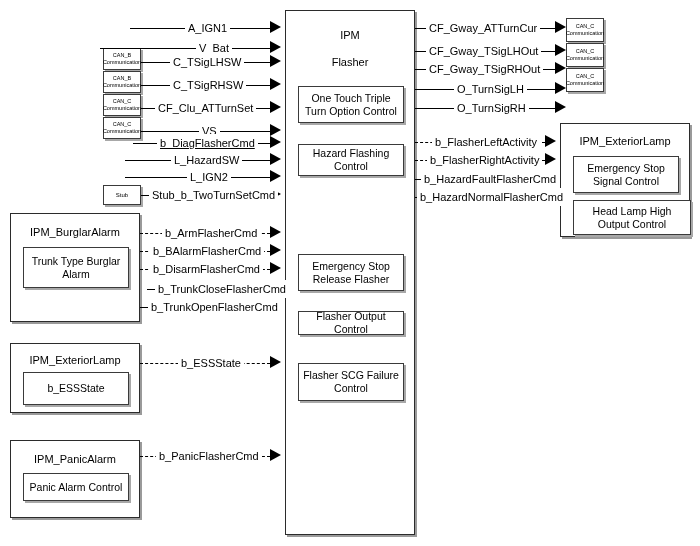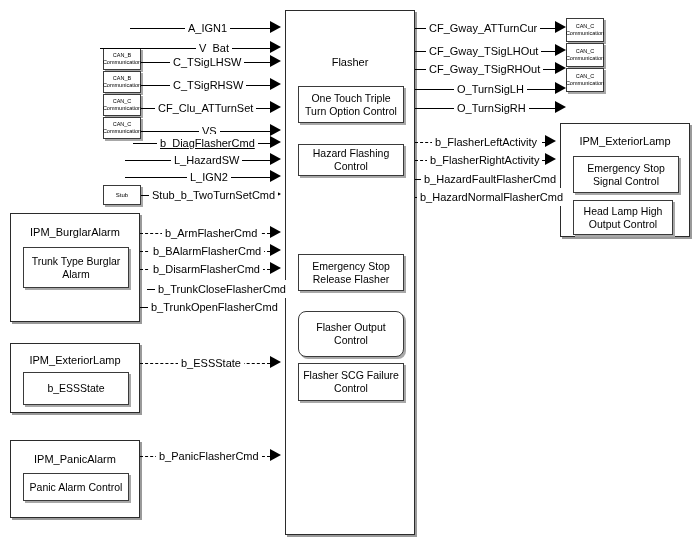--- a/index.html
+++ b/index.html
@@ -109,26 +109,27 @@
     border-left: 11px solid #000;
     z-index: 2;
   }
 </style>
 </head>
 <body>
 
 <div id="canvas">
 
   <div class="box" style="left:285px; top:10px; width:130px; height:525px;">
+    <div class="box-title" style="top:18px;">IPM</div>
     <div class="box-title" style="top:45px;">Flasher</div>
 
     <div class="subbox" style="left:12px; top:75px; width:106px; height:37px;">One Touch Triple Turn Option Control</div>
     <div class="subbox" style="left:12px; top:133px; width:106px; height:32px;">Hazard Flashing Control</div>
     <div class="subbox" style="left:12px; top:243px; width:106px; height:37px;">Emergency Stop Release Flasher</div>
-    <div class="subbox" style="left:12px; top:300px; width:106px; height:46px;border-radius:8px;">Flasher Output Control</div>
+    <div class="subbox" style="left:12px; top:300px; width:106px; height:24px;">Flasher Output Control</div>
     <div class="subbox" style="left:12px; top:352px; width:106px; height:38px;">Flasher SCG Failure Control</div>
   </div>
 
   <div class="canbox" style="left:103px; top:48px; width:38px; height:22px;">
     <span style="white-space:pre-line;">CAN_B
 Communication</span>
   </div>
   <div class="canbox" style="left:103px; top:71px; width:38px; height:22px;">
     <span style="white-space:pre-line;">CAN_B
 Communication</span>
@@ -170,21 +171,21 @@
 Communication</span>
   </div>
   <div class="canbox" style="left:566px; top:68px; width:38px; height:24px;">
     <span style="white-space:pre-line;">CAN_C
 Communication</span>
   </div>
 
   <div class="box" style="left:560px; top:123px; width:130px; height:114px;">
     <div class="box-title" style="top:11px;">IPM_ExteriorLamp</div>
     <div class="subbox" style="left:12px; top:32px; width:106px; height:37px;">Emergency Stop Signal Control</div>
-    <div class="subbox" style="left:12px; top:76px; width:100px; height:35px;">Head Lamp High Output Control</div>
+    <div class="subbox" style="left:12px; top:76px; width:118px; height:35px;">Head Lamp High Output Control</div>
   </div>
 
   <div class="sig" style="left:130px; top:19px; width:155px;">
     <div class="ln" style="left:0px; width:140px;"></div>
     <div class="lbl" style="left:55px;">A_IGN1</div>
     <div class="arw" style="left:140px;"></div>
   </div>
 
   <div class="sig" style="left:100px; top:39px; width:185px;">
     <div class="ln" style="left:0px; width:170px;"></div>

